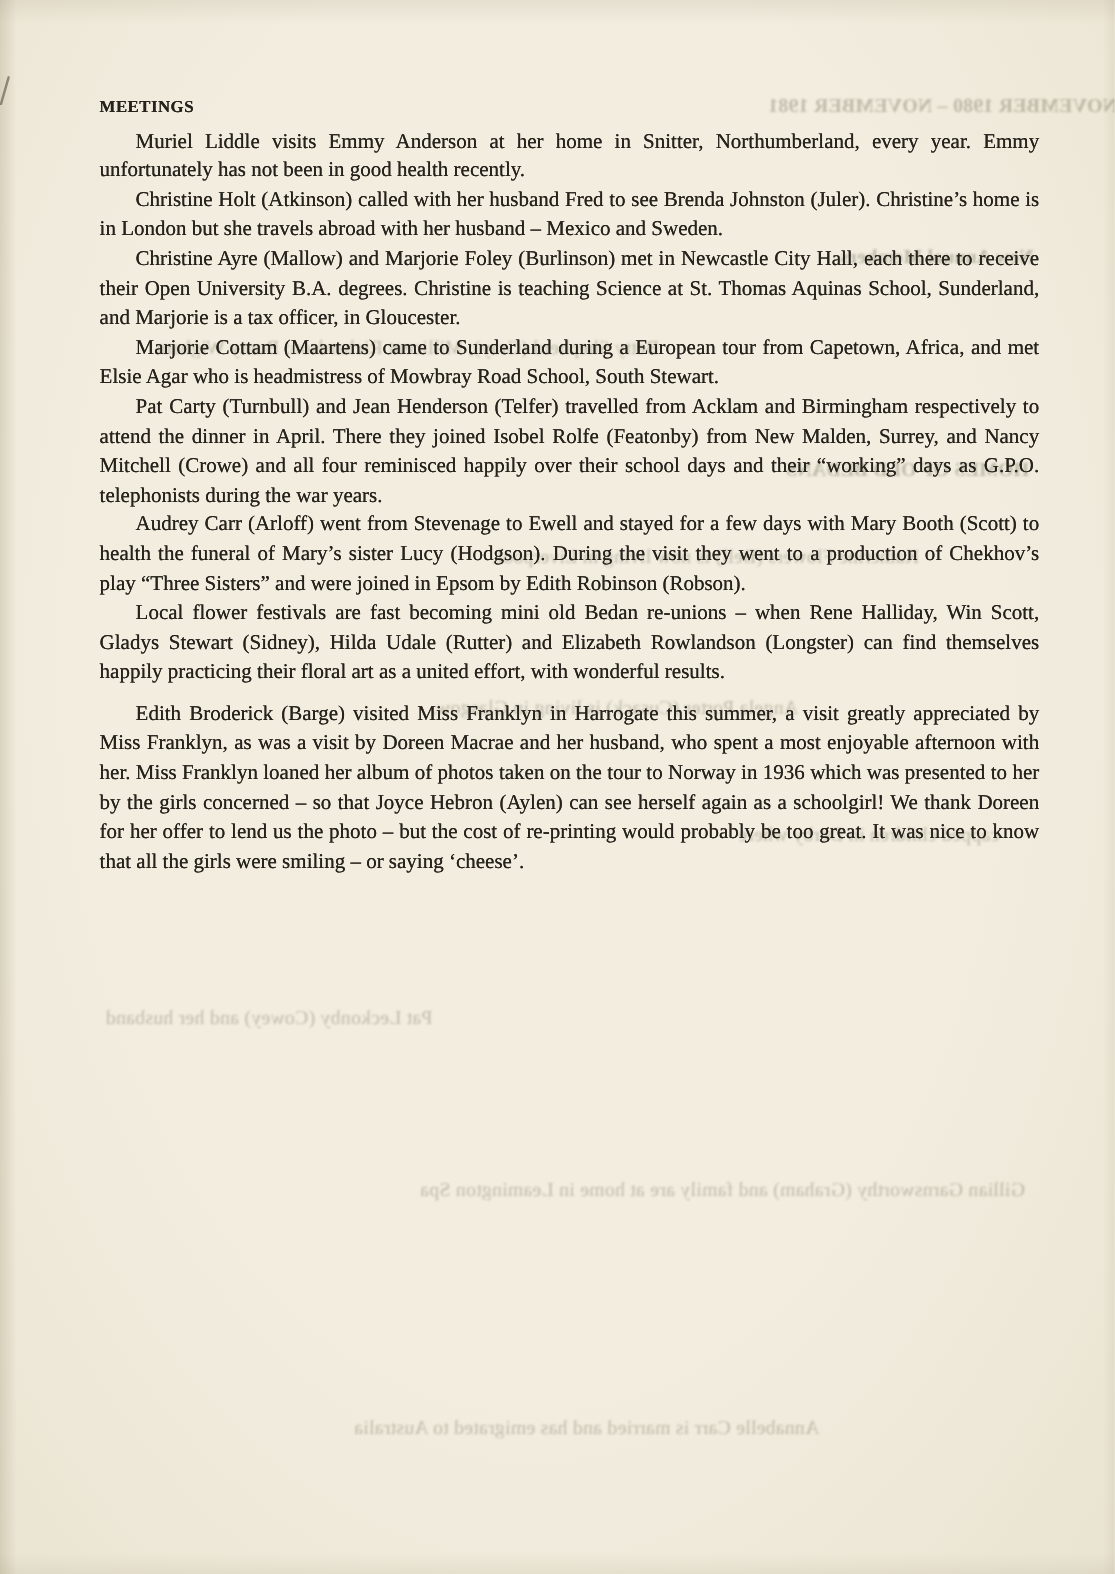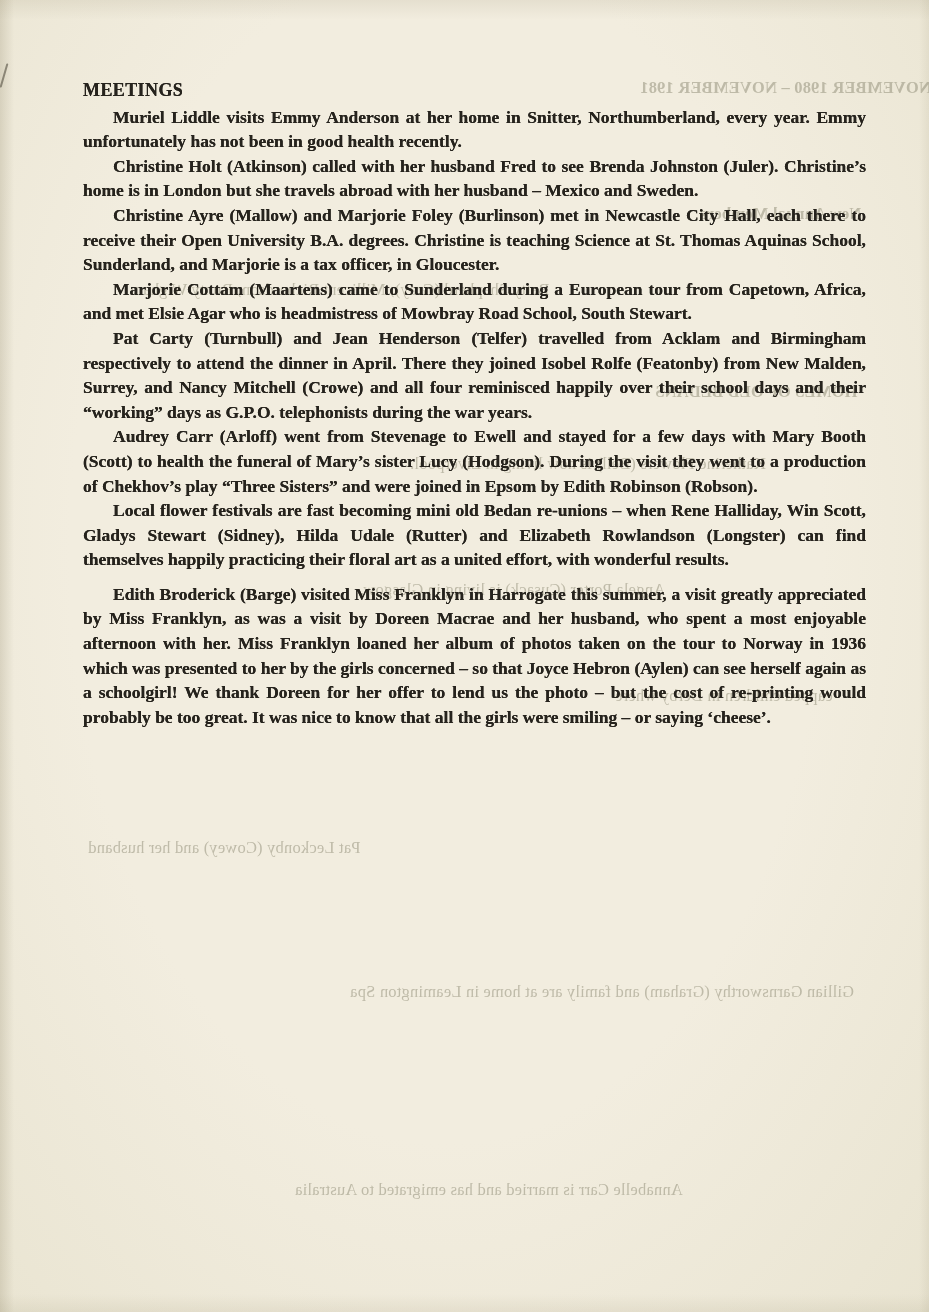--- a/index.html
+++ b/index.html
@@ -51,30 +51,29 @@
     position:absolute;
     left:83px;top:78px;
     width:783px;
     color:var(--ink);
     font-size:17.5px;
     line-height:24.6px;
     text-align:justify;
     text-shadow:0 0 .4px currentColor; 
   }
   .content h1{
-    font-size:18px;
+    font-size:14px;
     font-weight:bold;
     letter-spacing:.4px;
     margin:0 0 2px 0;
     text-align:left;
   }
   .content p{
     margin:0;
     text-indent:30px;
-    font-weight:bold;
   }
   .content p.gap-before{margin-top:10px;}
 </style>
 </head>
 <body>
 
 <div class="page">
 
   <div class="bleed-layer">
       <div class="bleed-item bold" style="top: 80px; left: 640px;">FROM NOVEMBER 1980 – NOVEMBER 1981</div>

